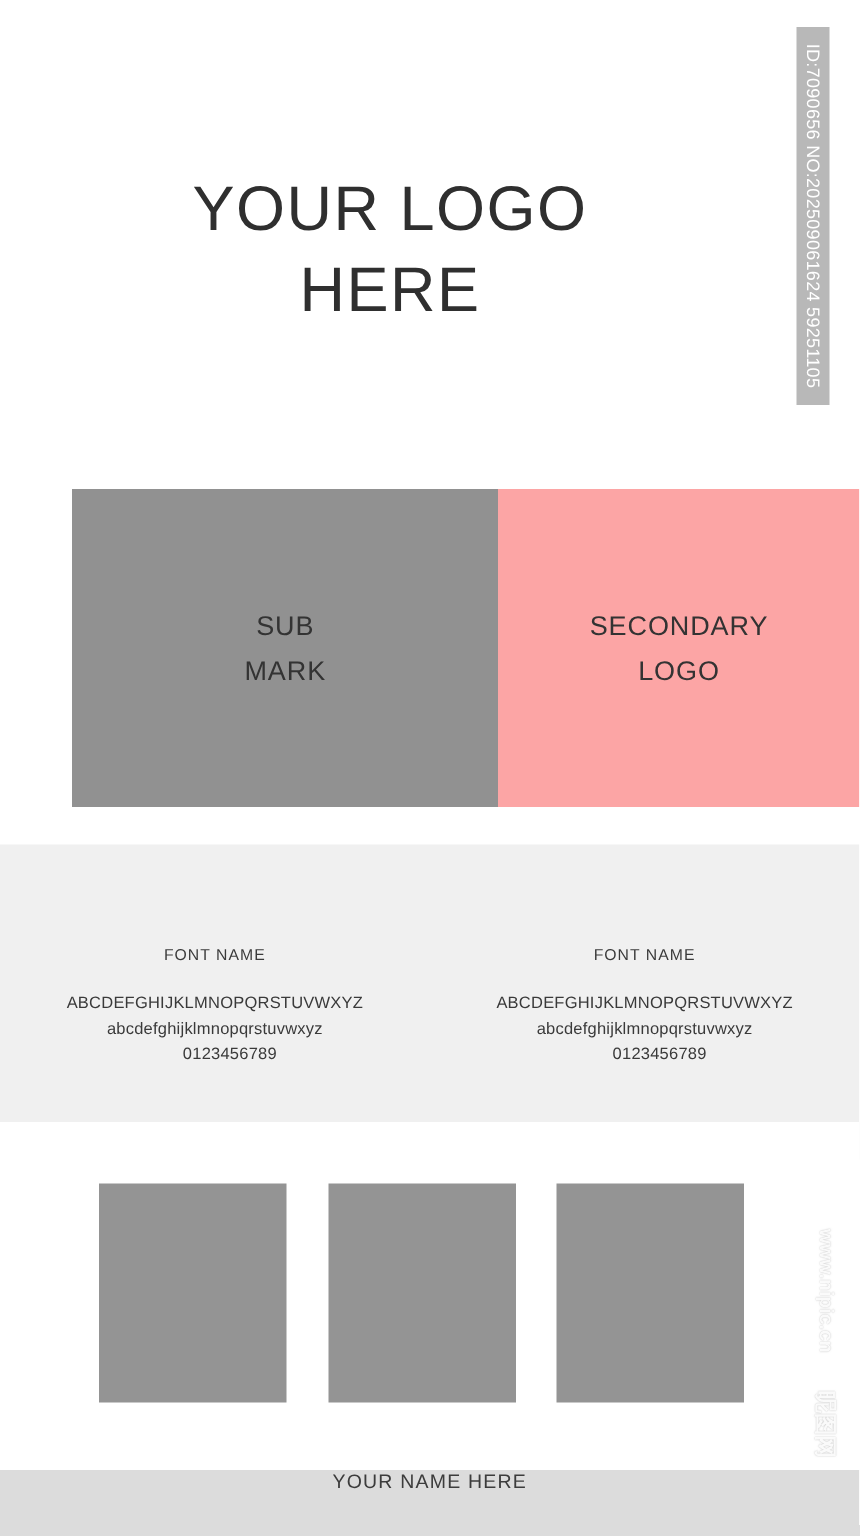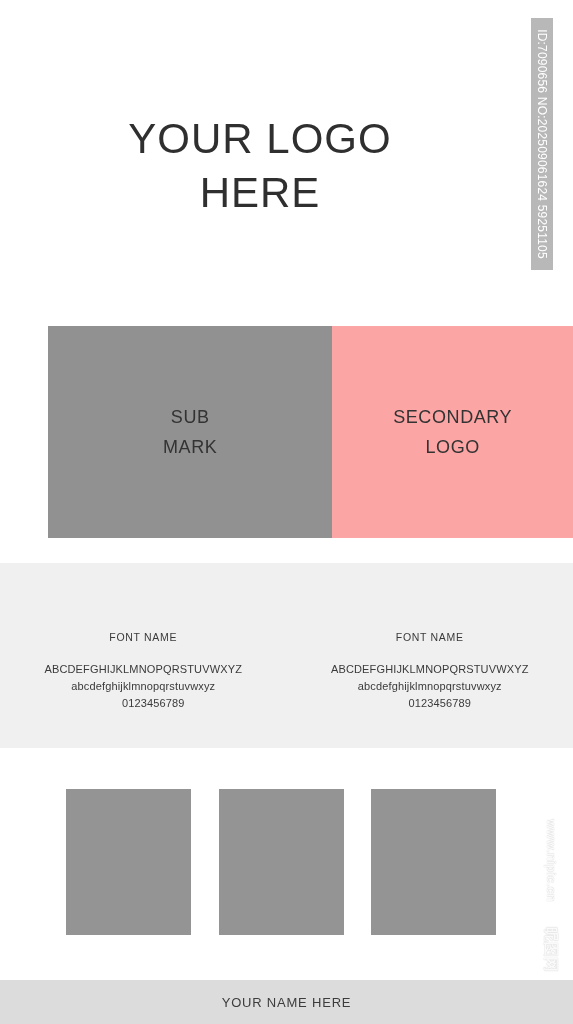--- a/index.html
+++ b/index.html
@@ -168,21 +168,20 @@
 
   
   .name-bar {
     position: absolute;
     left: 0;
     top: 980px;
     width: 573px;
     height: 44px;
     background: #dcdcdc;
     display: flex;
-    align-items: center;
     justify-content: center;
   }
   .name-bar-text {
     font-family: "Liberation Sans", sans-serif;
     font-size: 13px;
     letter-spacing: 0.8px;
     color: #3c3c3c;
   }
 
   

